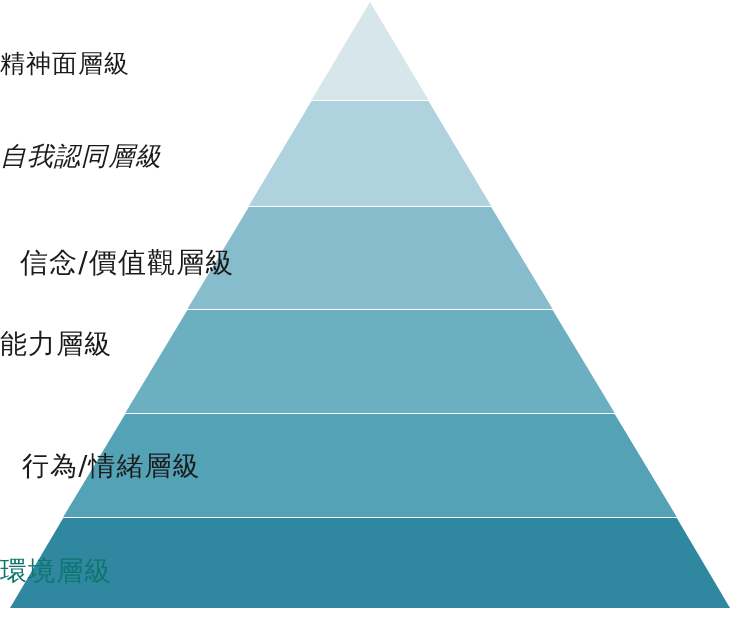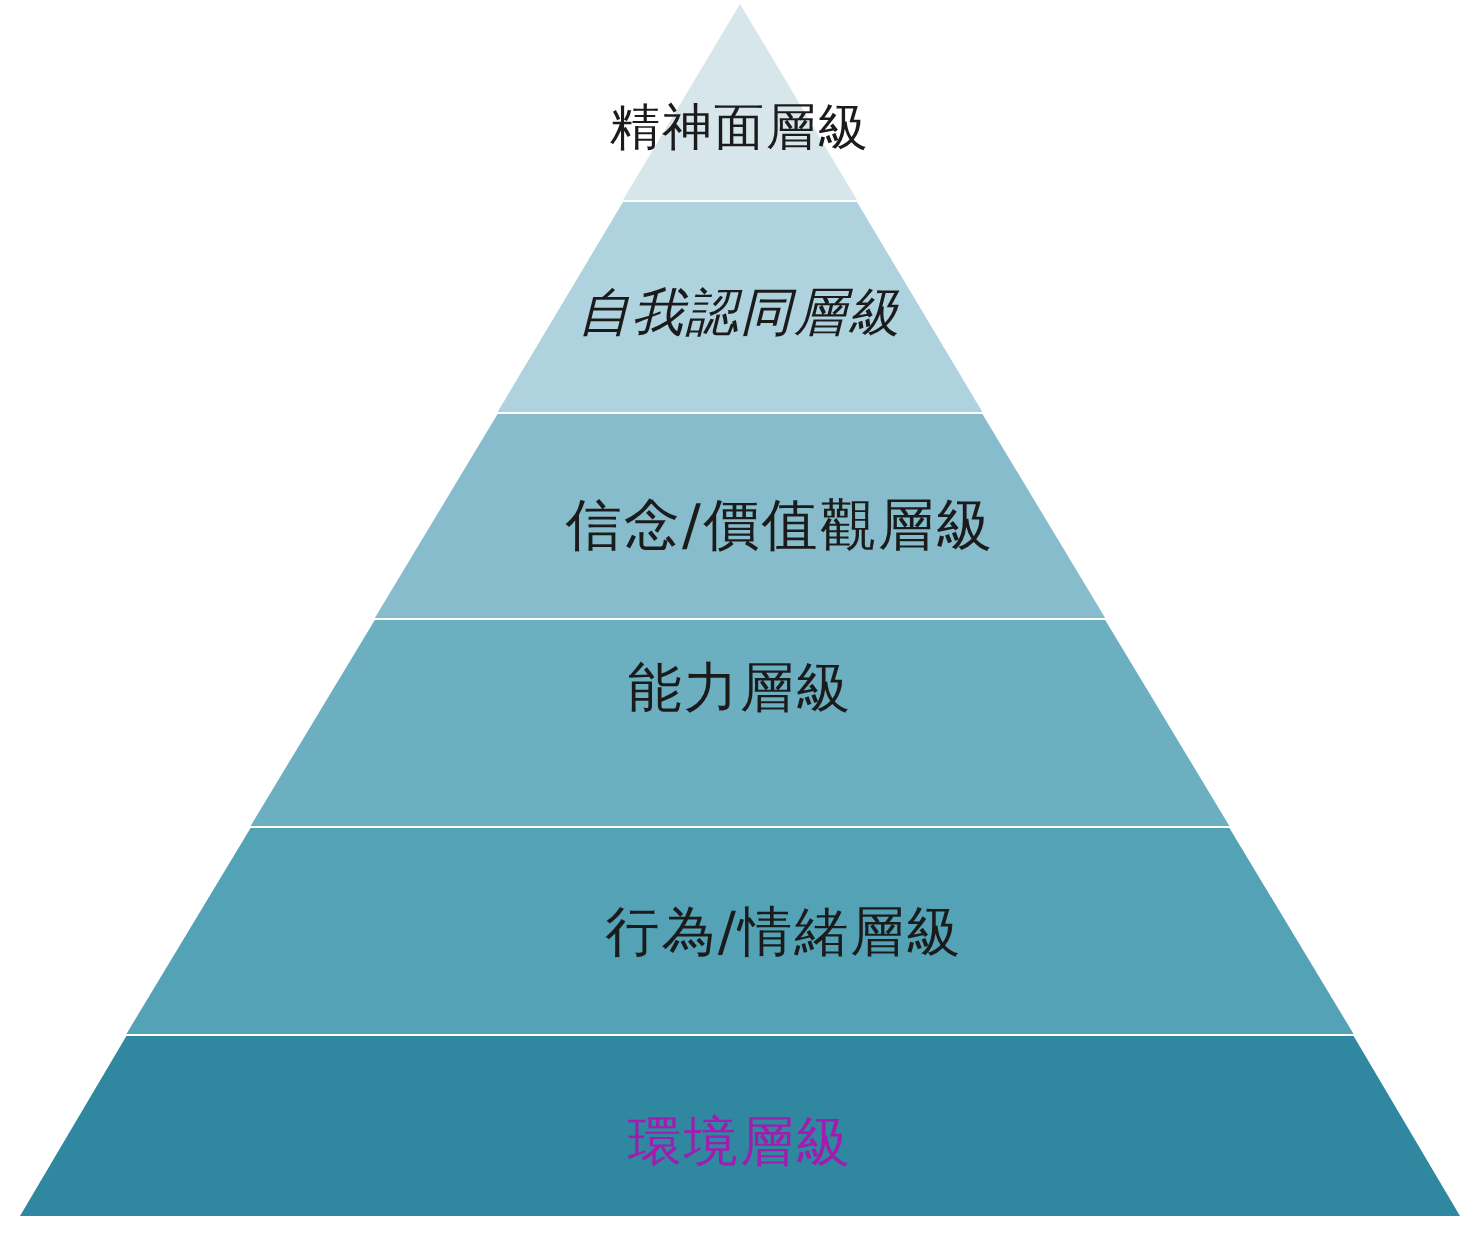--- a/index.html
+++ b/index.html
@@ -25,21 +25,21 @@
     left: 0;
     top: 0;
     width: 740px;
     height: 620px;
     display: block;
   }
   .level-label {
     position: absolute;
     left: 0;
     width: 740px;
-    text-align: center;
+    text-align: left;
     color: #1b1b1b;
     font-family: "DejaVu Sans", "Liberation Sans", sans-serif;
     font-weight: 500;
     letter-spacing: 0.04em;
     white-space: nowrap;
     pointer-events: none;
     -webkit-font-smoothing: antialiased;
   }
   .level-label.lvl-1 { font-size: 25px; top: 47px; }
   .level-label.lvl-2 { font-size: 26px; top: 139px; font-style: italic; }
@@ -72,15 +72,15 @@
   <div class="level-label lvl-1" style="color: rgb(27, 27, 27);">精神面層級</div>
 
   <div class="level-label lvl-2" style="color: rgb(27, 27, 27);">自我認同層級</div>
 
   <div class="level-label lvl-3" style="color: rgb(27, 27, 27);">信念/價值觀層級</div>
 
   <div class="level-label lvl-4" style="color: rgb(27, 27, 27);">能力層級</div>
 
   <div class="level-label lvl-5" style="color: rgb(27, 27, 27);">行為/情緒層級</div>
 
-  <div class="level-label lvl-6" style="color: #a21caf;">環境層級</div>
+  <div class="level-label lvl-6" style="color: #0f766e;">環境層級</div>
 
 </div>
 
 </body></html>

